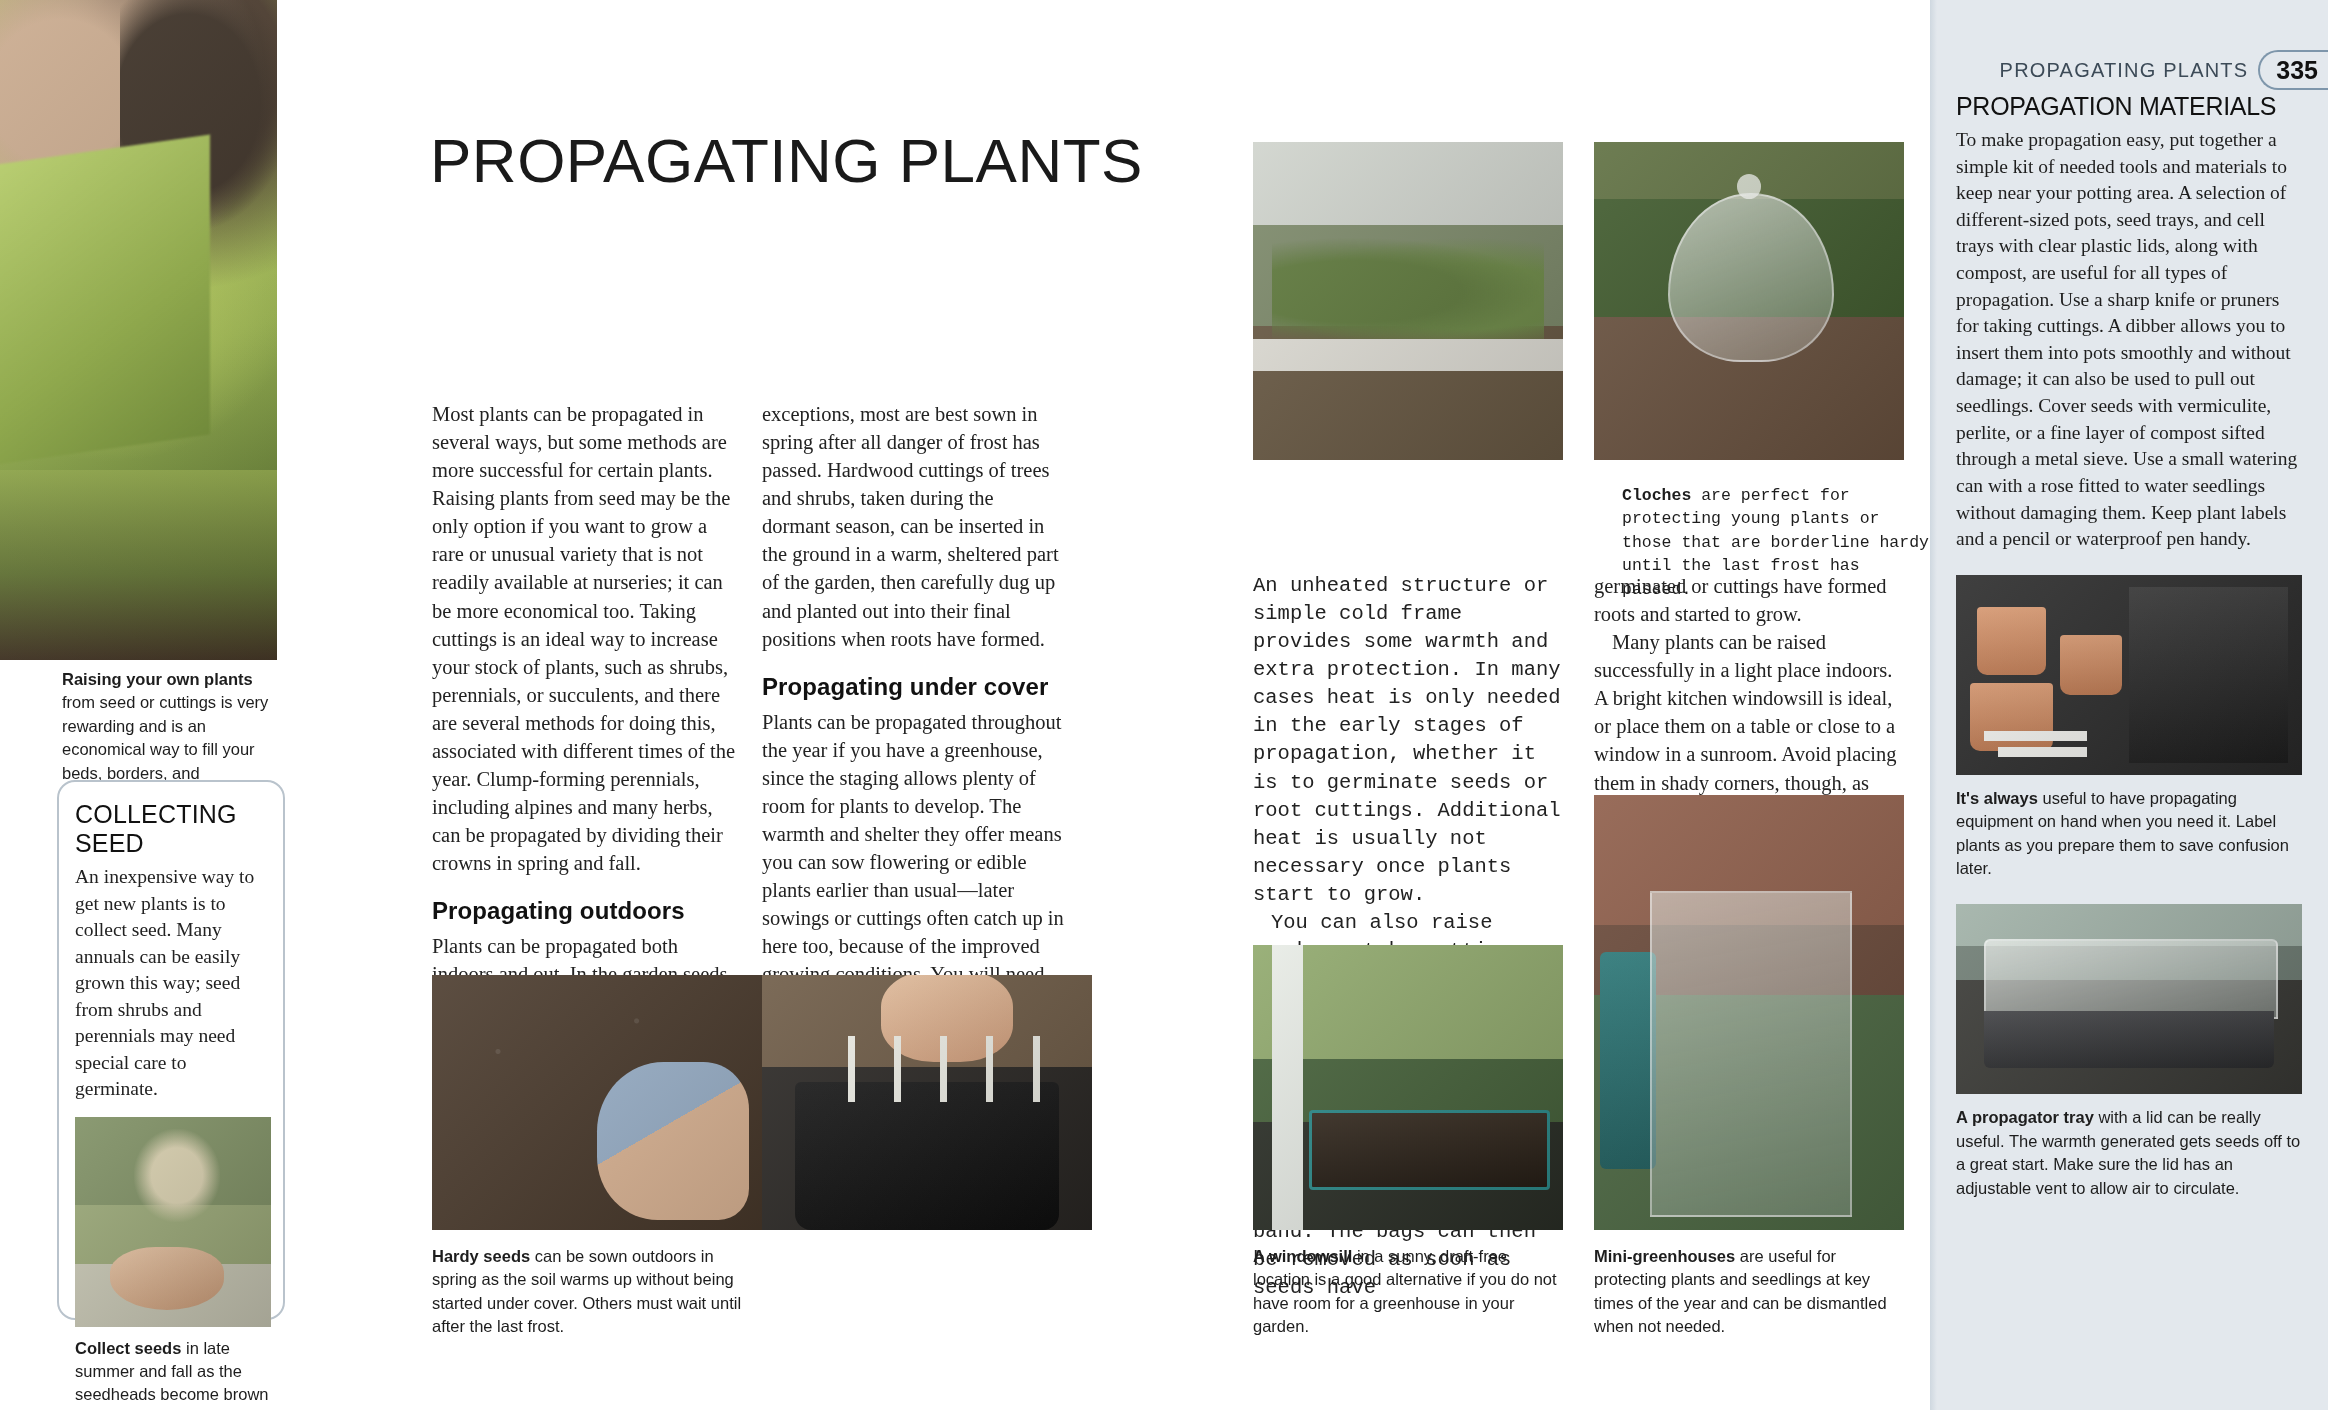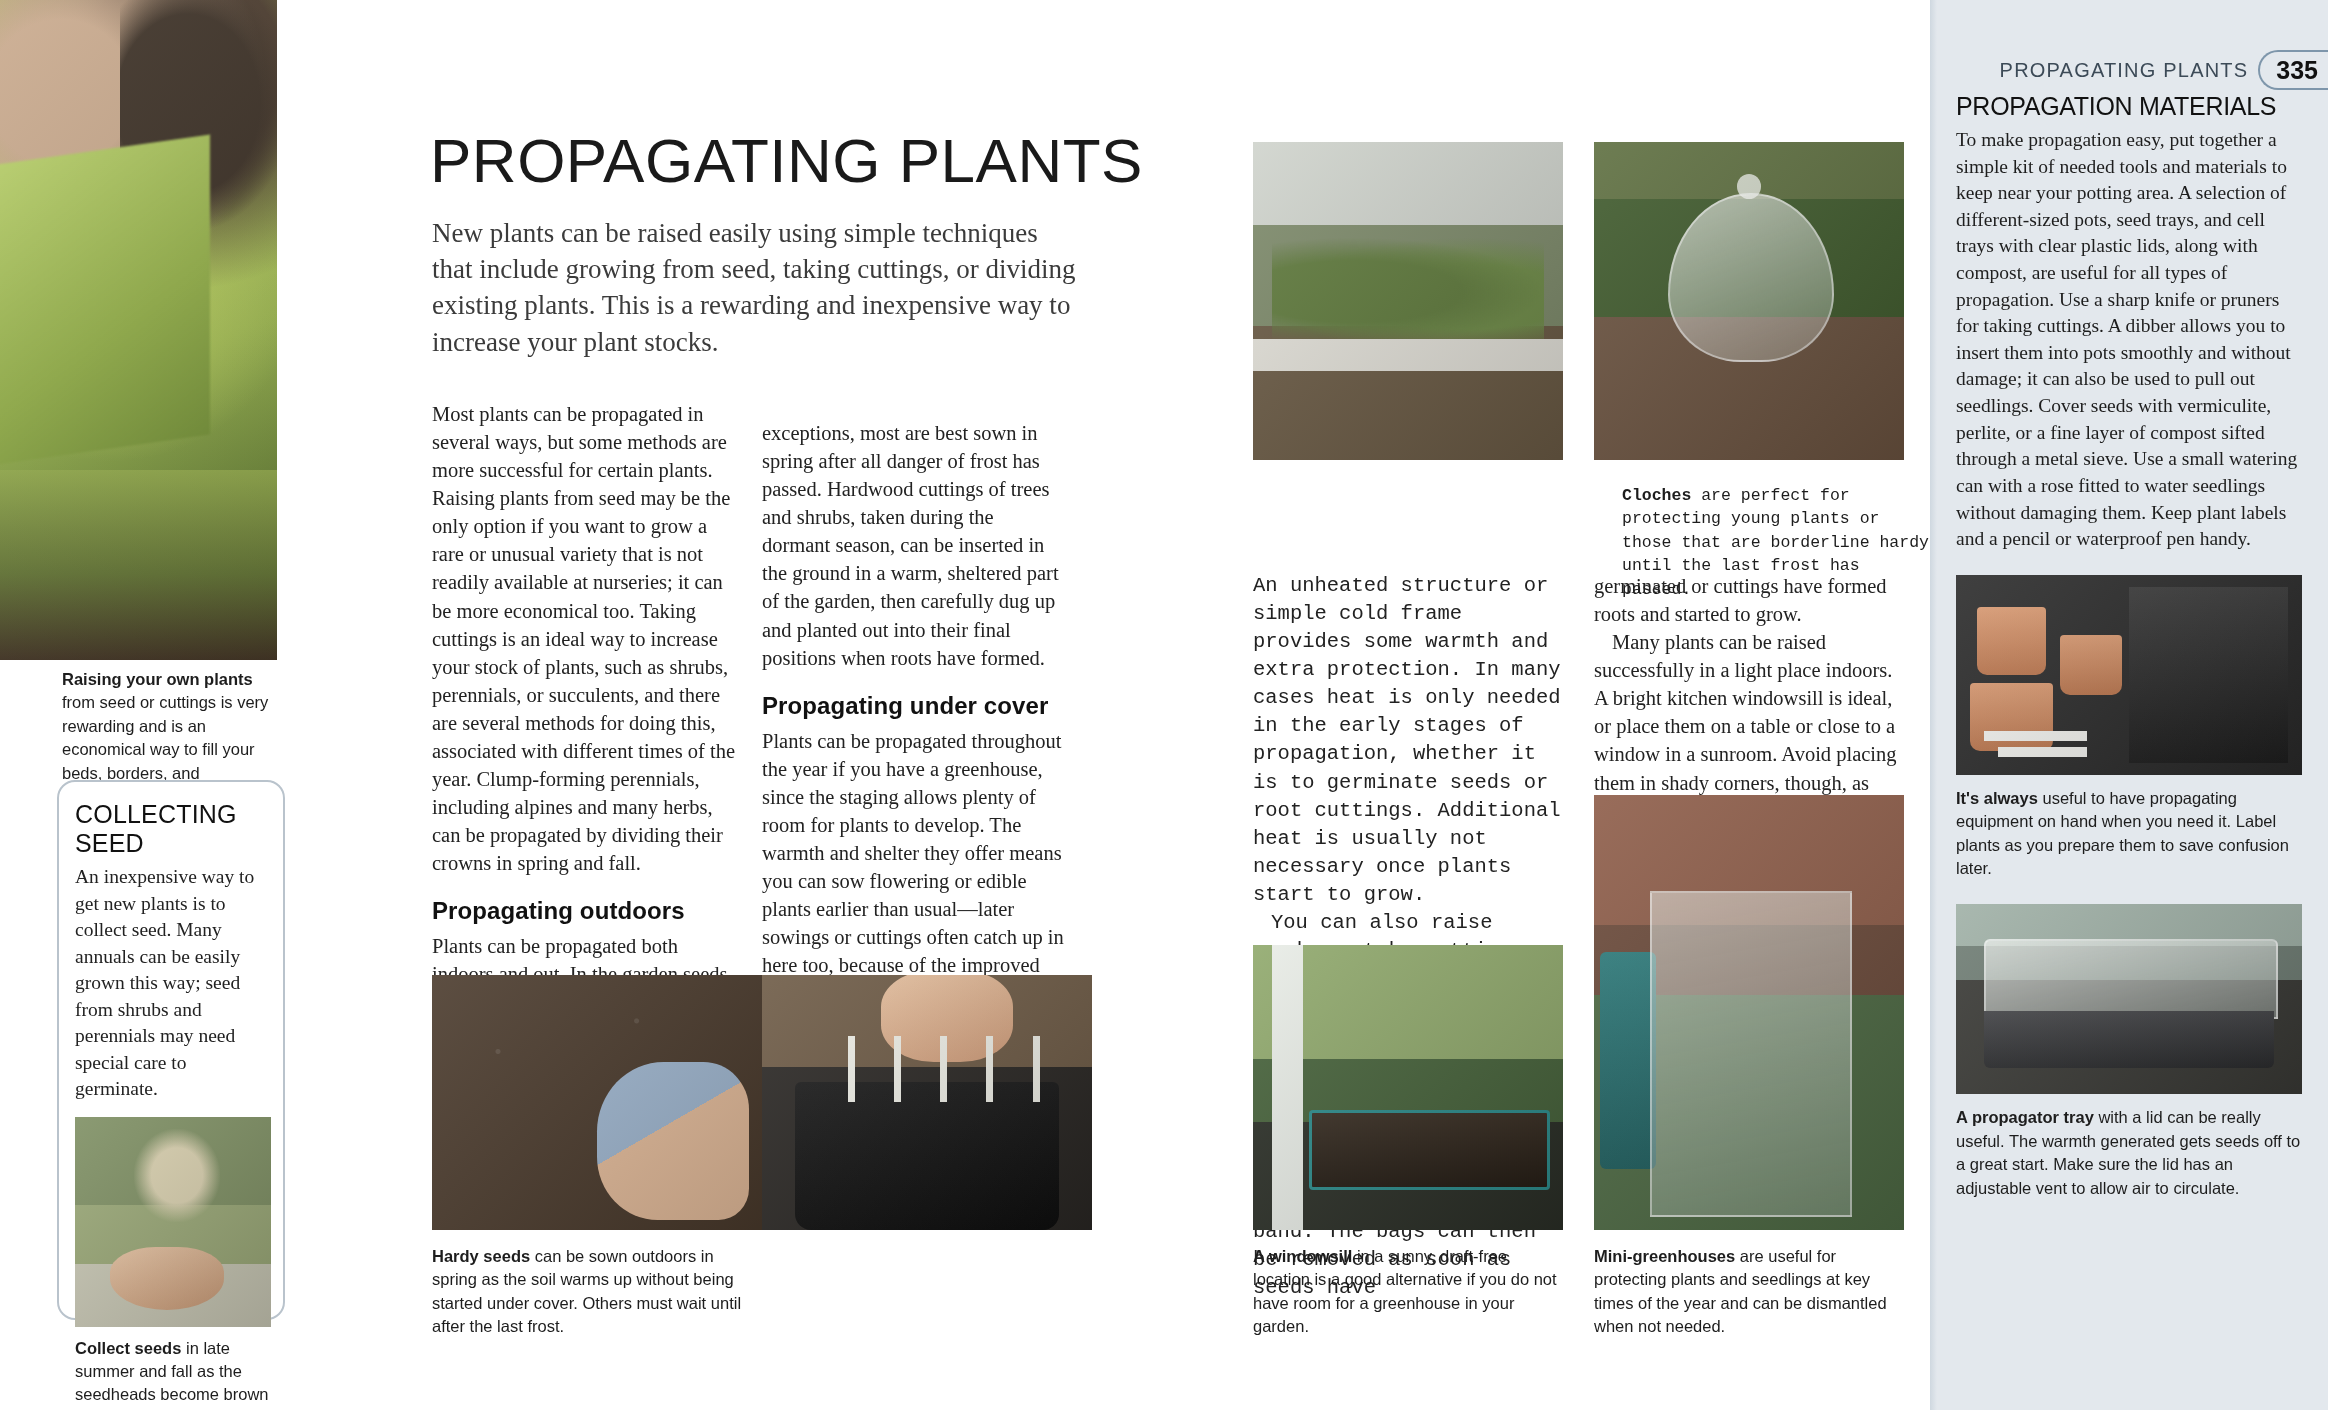--- a/index.html
+++ b/index.html
@@ -173,36 +173,35 @@
     <div class="photo ph-seedhead" style="margin-top:14px;width:196px;height:210px;">
       <div class="h"></div>
         <div class="hand"></div>
     </div>
     <div class="caption" style="margin-top:10px;width:196px;">
       <b>Collect seeds</b><span> in late summer and fall as the seedheads become brown and dry. Shake the heads into a paper bag.</span>
     </div>
   </div>
 
   <div style="position:absolute;left:430px;top:130px;" class="headline">PROPAGATING PLANTS</div>
-  <div style="position:absolute;left:432px;top:215px;width:650px;" class="standfirst">New plants can be raised easily using simple techniques that include growing from seed, taking cuttings, or dividing existing plants. This is a rewarding and inexpensive way to increase your plant stocks.</div>
 
   <div style="position:absolute;left:432px;top:400px;width:305px;" class="body-col">
     <p>Most plants can be propagated in several ways, but some methods are more successful for certain plants. Raising plants from seed may be the only option if you want to grow a rare or unusual variety that is not readily available at nurseries; it can be more economical too. Taking cuttings is an ideal way to increase your stock of plants, such as shrubs, perennials, or succulents, and there are several methods for doing this, associated with different times of the year. Clump-forming perennials, including alpines and many herbs, can be propagated by dividing their crowns in spring and fall.</p>
     <div class="subhead">Propagating outdoors</div>
     <p>Plants can be propagated both indoors and out. In the garden seeds of hardy vegetables or annuals can be sown directly into the soil where they are to grow. Apart from some</p>
   </div>
   <div class="photo ph-soil" style="position:absolute;left:432px;top:975px;width:330px;height:255px;">
     <div class="spec"></div>
       <div class="arm"></div>
   </div>
   <div class="caption" style="position:absolute;left:432px;top:1245px;width:330px;">
     <b>Hardy seeds</b><span> can be sown outdoors in spring as the soil warms up without being started under cover. Others must wait until after the last frost.</span>
   </div>
 
-  <div style="position:absolute;left:762px;top:400px;width:305px;margin-top:19px;" class="body-col">
+  <div style="position:absolute;left:762px;top:400px;width:305px;" class="body-col">
     <p>exceptions, most are best sown in spring after all danger of frost has passed. Hardwood cuttings of trees and shrubs, taken during the dormant season, can be inserted in the ground in a warm, sheltered part of the garden, then carefully dug up and planted out into their final positions when roots have formed.</p>
     <div class="subhead">Propagating under cover</div>
     <p>Plants can be propagated throughout the year if you have a greenhouse, since the staging allows plenty of room for plants to develop. The warmth and shelter they offer means you can sow flowering or edible plants earlier than usual—later sowings or cuttings often catch up in here too, because of the improved growing conditions. You will need good ventilation and some form of shading to shelter plants from the scorching sun in summer.</p>
   </div>
   <div class="photo ph-pot" style="position:absolute;left:762px;top:975px;width:330px;height:255px;">
     <div class="hand2"></div>
     <div class="pot"></div>
     <div class="stick" style="left:26%"></div>
       <div class="stick" style="left:40%"></div>
     <div class="stick" style="left:54%"></div>

